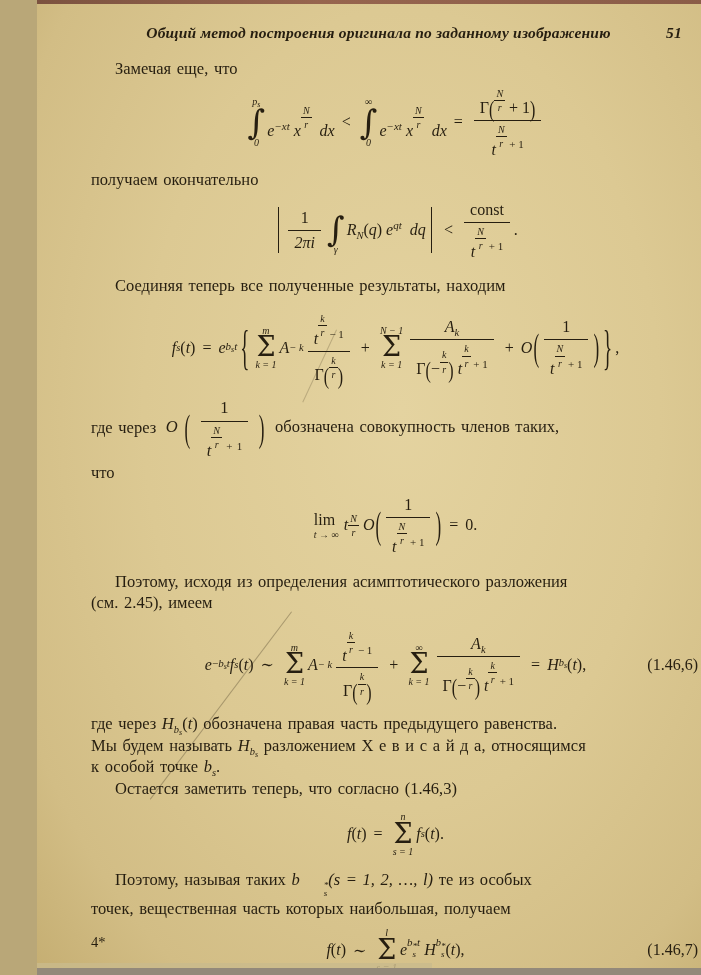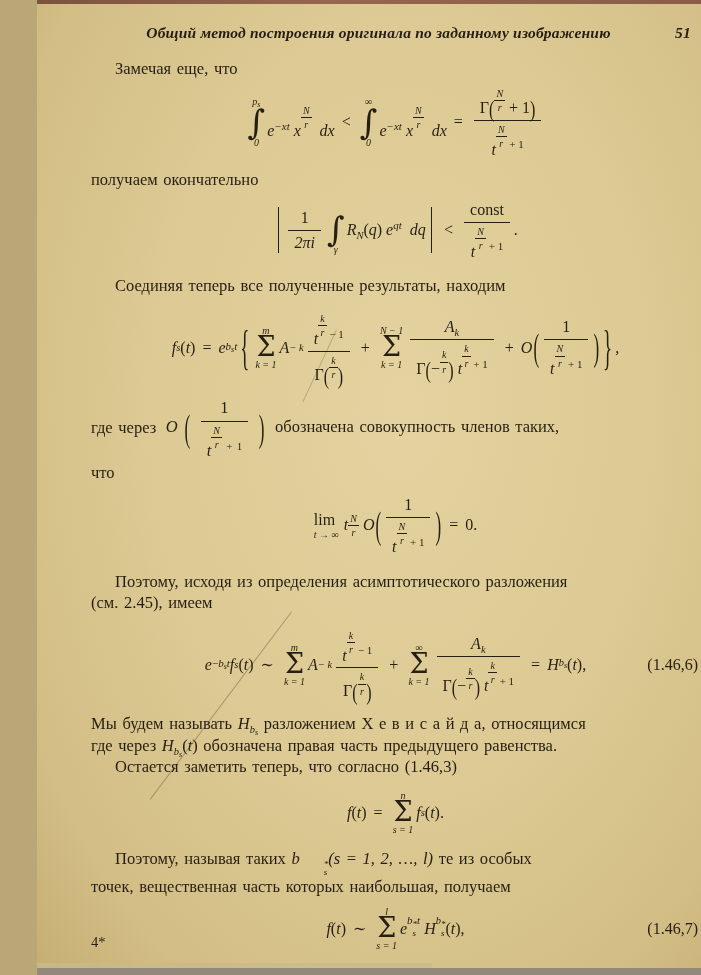--- a/index.html
+++ b/index.html
@@ -7,21 +7,21 @@
   .page{position:relative;width:701px;height:975px;overflow:hidden;color:#261e10;
     background:radial-gradient(ellipse at 52% 42%, #e4d3a0 0%, #dcc993 50%, #d2bd85 82%, #c5ae72 100%);margin-left:37px;}
   .edge-top{position:absolute;top:0;left:0;right:0;height:4px;background:linear-gradient(90deg,#6d4034,#8a5342 40%,#7c4a3c);opacity:.85;}
   .edge-bottom{position:absolute;bottom:0;left:0;right:0;height:7px;background:#93897a;}
   .edge-bottom2{position:absolute;bottom:7px;left:0;width:395px;height:5px;background:#c9ba8c;opacity:.8;}
   .scratch1{position:absolute;left:255px;top:612px;width:235px;height:1px;background:rgba(116,101,70,.5);transform:rotate(127deg);transform-origin:left top;}
   .scratch2{position:absolute;left:300px;top:330px;width:80px;height:1px;background:rgba(116,101,70,.35);transform:rotate(115deg);transform-origin:left top;}
   .content{position:absolute;left:54px;right:38px;top:24px;}
   .hdr{display:flex;align-items:baseline;font-style:italic;font-weight:bold;font-size:15.5px;letter-spacing:.2px;margin-bottom:16px;}
   .hdr .ht{flex:1;text-align:center;}
-  .hdr .hp{width:34px;text-align:center;}
+  .hdr .hp{width:34px;text-align:left;}
   .bl{font-size:16.5px;line-height:21.5px;word-spacing:1.5px;}
   .ind{text-indent:24px;}
   
   .eq{display:flex;justify-content:center;align-items:center;font-size:16px;position:relative;word-spacing:normal;}
   .eq i,.im i{font-style:italic;}
   sub{font-size:10.5px;line-height:0;vertical-align:-0.35em;}
   sup{font-size:10.5px;line-height:0;vertical-align:0.55em;}
   sup.ex{font-size:11px;}
   .sf{display:inline-block;text-align:center;font-size:10px;line-height:1.12;vertical-align:0.15em;font-style:normal;}
   .sf .n{display:block;border-bottom:1px solid currentColor;padding:0 2px 1px;}
@@ -243,28 +243,32 @@
       <i>H</i>
         <sub><i>b</i><sub class="sub2"><i>s</i></sub></sub>
         <span>(</span>
         <i>t</i>
         <span>)</span>
         <span>,</span>
       <span class="lbl">(1.46,6)</span>
     </div>
 
     <div class="bl">
+      <span>где через</span>
+      <span class="im"><i>H</i><sub><i>b</i><sub class="sub2"><i>s</i></sub></sub><span>(</span><i>t</i><span>)</span></span>
+      <span>обозначена правая часть предыдущего равенства.</span>
+    </div>
+    <div class="bl">
       <span>Мы будем называть</span>
       <span class="im"><i>H</i><sub><i>b</i><sub class="sub2"><i>s</i></sub></sub></span>
       <span>разложением Х е в и с а й д а, относящимся</span>
     </div>
     <div class="bl">
-      <span>где через</span>
-      <span class="im"><i>H</i><sub><i>b</i><sub class="sub2"><i>s</i></sub></sub><span>(</span><i>t</i><span>)</span></span>
-      <span>обозначена правая часть предыдущего равенства.</span>
+      <span>к особой точке</span>
+      <span class="im"><i>b</i><sub><i>s</i></sub></span><span>.</span>
     </div>
 
     <div class="bl ind">Остается заметить теперь, что согласно (1.46,3)</div>
 
     <div class="eq m-eq7">
       <i>f</i>
         <span>(</span>
         <i>t</i>
         <span>)</span>
       <span class="rel">=</span>

